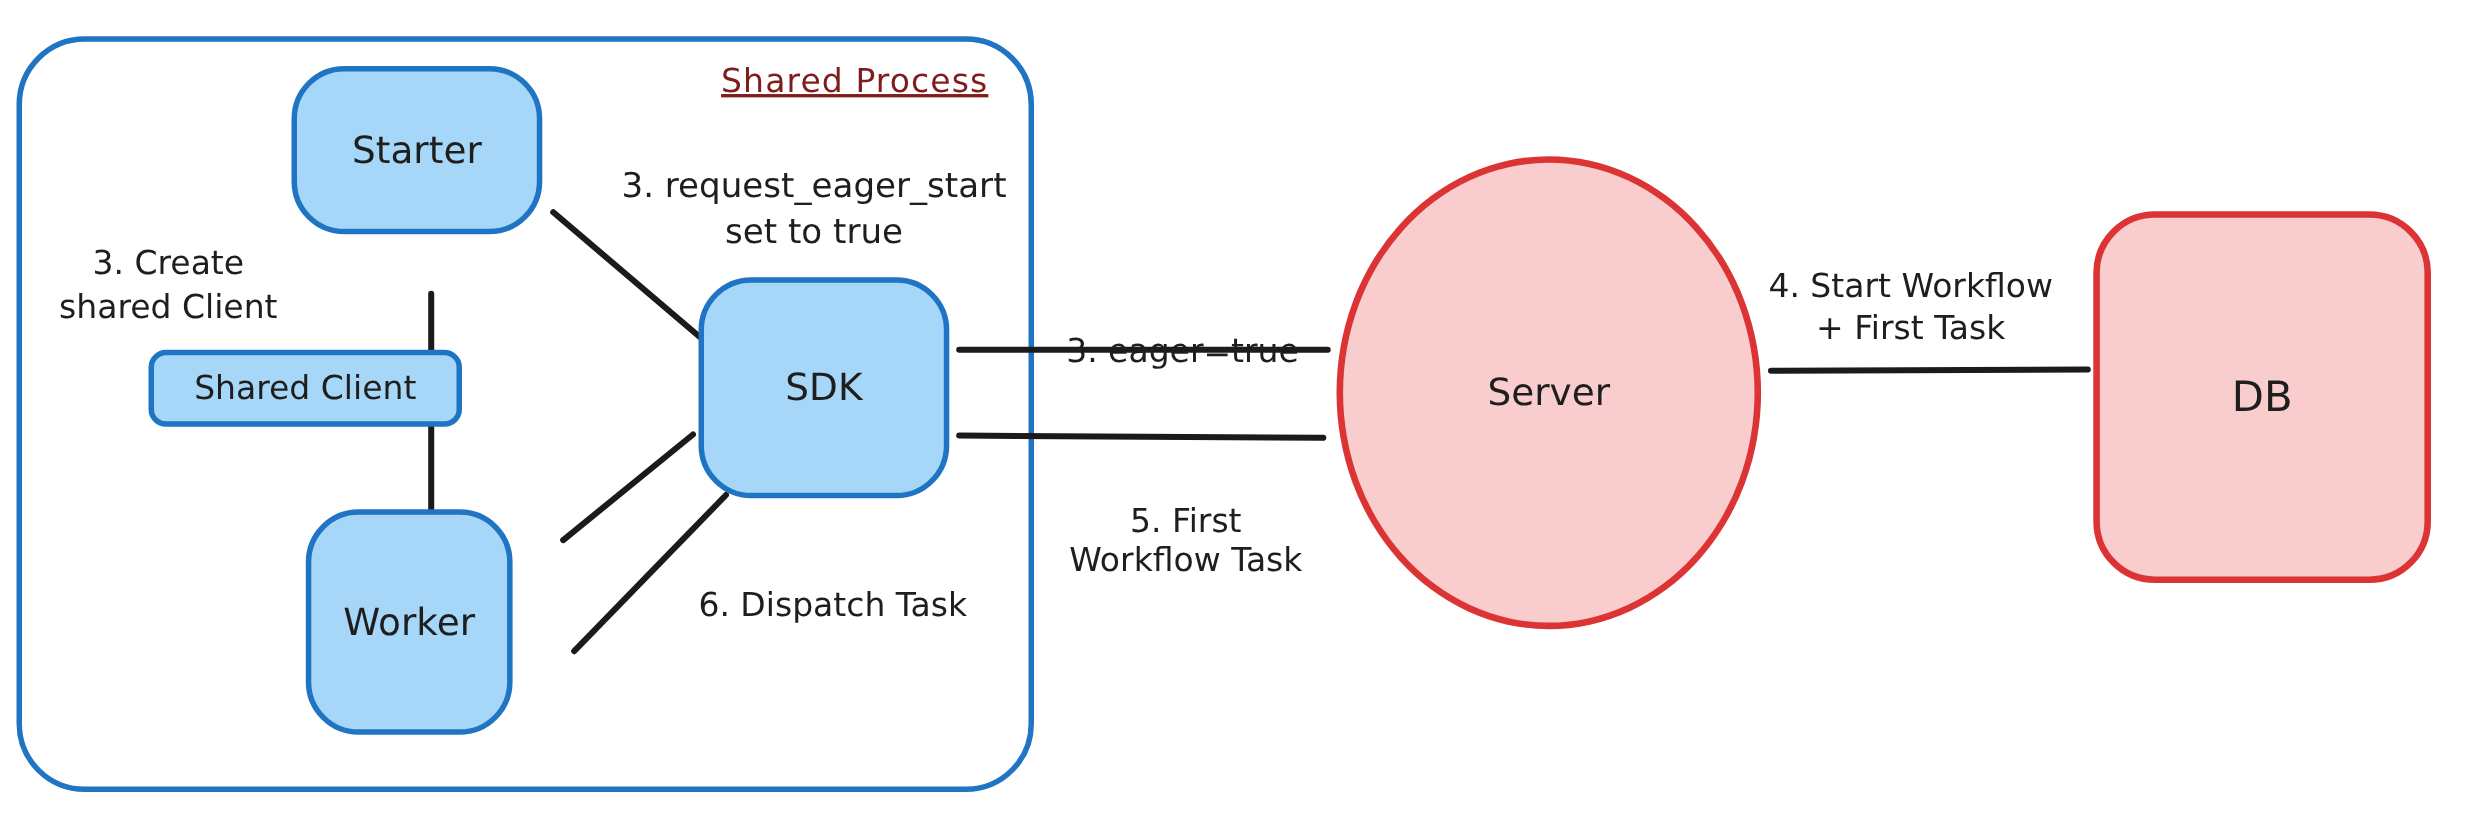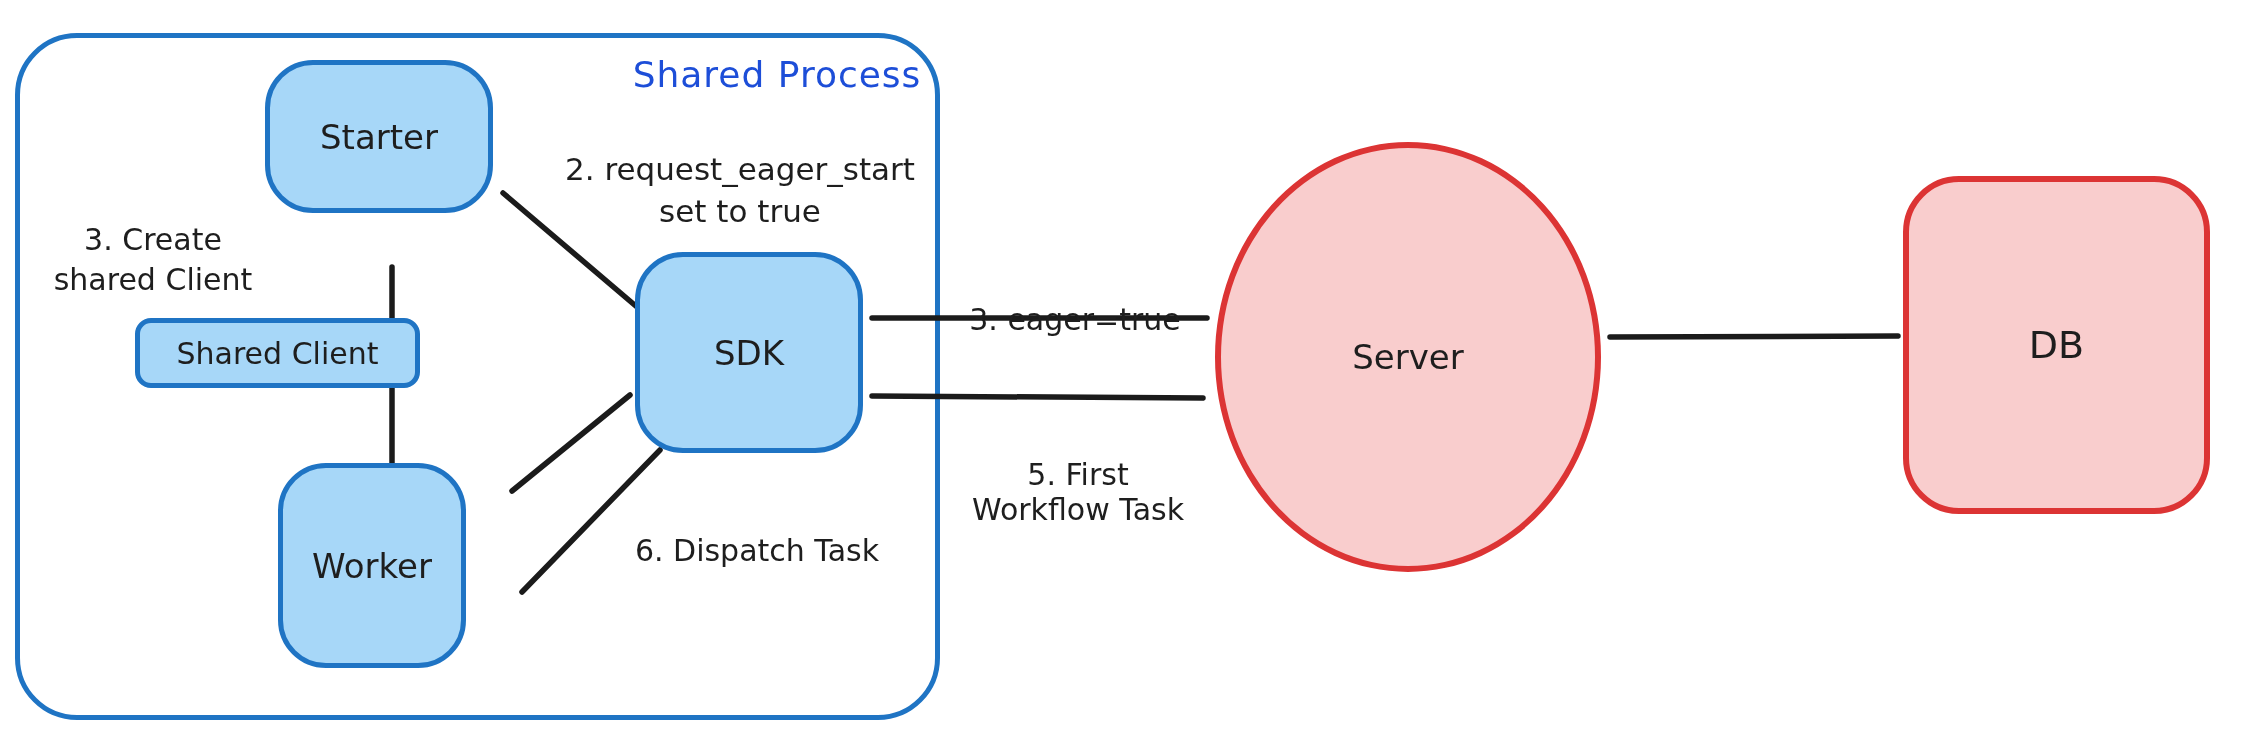--- a/index.html
+++ b/index.html
@@ -23,24 +23,25 @@
     box-sizing: border-box;
     left: 15px; top: 33px;
     width: 925px; height: 687px;
     border: 5px solid #1f74c4;
     border-radius: 62px;
     background: transparent;
   }
   .process-title {
     left: 777px; top: 74px;
     transform: translate(-50%, -50%);
-    color: #1d4ed8;
-    font-size: 36px;
+    color: #7f1d1d;
+    font-size: 30px;
     letter-spacing: 1px;
     white-space: nowrap;
+    text-decoration: underline;
   }
 
   
   .node {
     box-sizing: border-box;
     display: flex;
     align-items: center;
     justify-content: center;
     text-align: center;
     white-space: nowrap;
@@ -51,21 +52,21 @@
   }
   .node.red {
     background: #f9cdcd;
     border: 6px solid #dc3434;
   }
   .node-starter { left: 265px; top: 60px;  width: 228px; height: 153px; border-radius: 48px; font-size: 34px; }
   .node-shared-client { left: 135px; top: 318px; width: 285px; height: 70px; border-radius: 16px; font-size: 30px; }
   .node-worker  { left: 278px; top: 463px; width: 188px; height: 205px; border-radius: 48px; font-size: 34px; }
   .node-sdk     { left: 635px; top: 252px; width: 228px; height: 201px; border-radius: 48px; font-size: 34px; }
   .node-server  { left: 1215px; top: 142px; width: 386px; height: 430px; border-radius: 50%; font-size: 34px; }
-  .node-db      { left: 1903px; top: 176px; width: 307px; height: 338px; border-radius: 56px; font-size: 38px; }
+  .node-db      { left: 1903px; top: 192px; width: 307px; height: 338px; border-radius: 56px; font-size: 38px; }
 
   
   .note {
     transform: translate(-50%, -50%);
     text-align: center;
     white-space: nowrap;
     font-size: 30px;
     line-height: 38px;
   }
   .note span { display: block; }
@@ -135,29 +136,33 @@
   <div class="abs node red node-db">
     <span>DB</span>
   </div>
 
   <div class="abs note note-create">
     <span>3. Create</span>
     <span>shared Client</span>
   </div>
 
   <div class="abs note note-request">
-    <span>2. request_eager_start</span>
+    <span>3. request_eager_start</span>
     <span>set to true</span>
   </div>
 
 
   <div class="abs note note-eager">
     <span>3. eager=true</span>
   </div>
 
+  <div class="abs note note-start">
+    <span>4. Start Workflow</span>
+    <span>+ First Task</span>
+  </div>
 
   <div class="abs note note-first">
     <span>5. First</span>
     <span>Workflow Task</span>
   </div>
 
   <div class="abs note note-dispatch">
     <span>6. Dispatch Task</span>
   </div>
 

